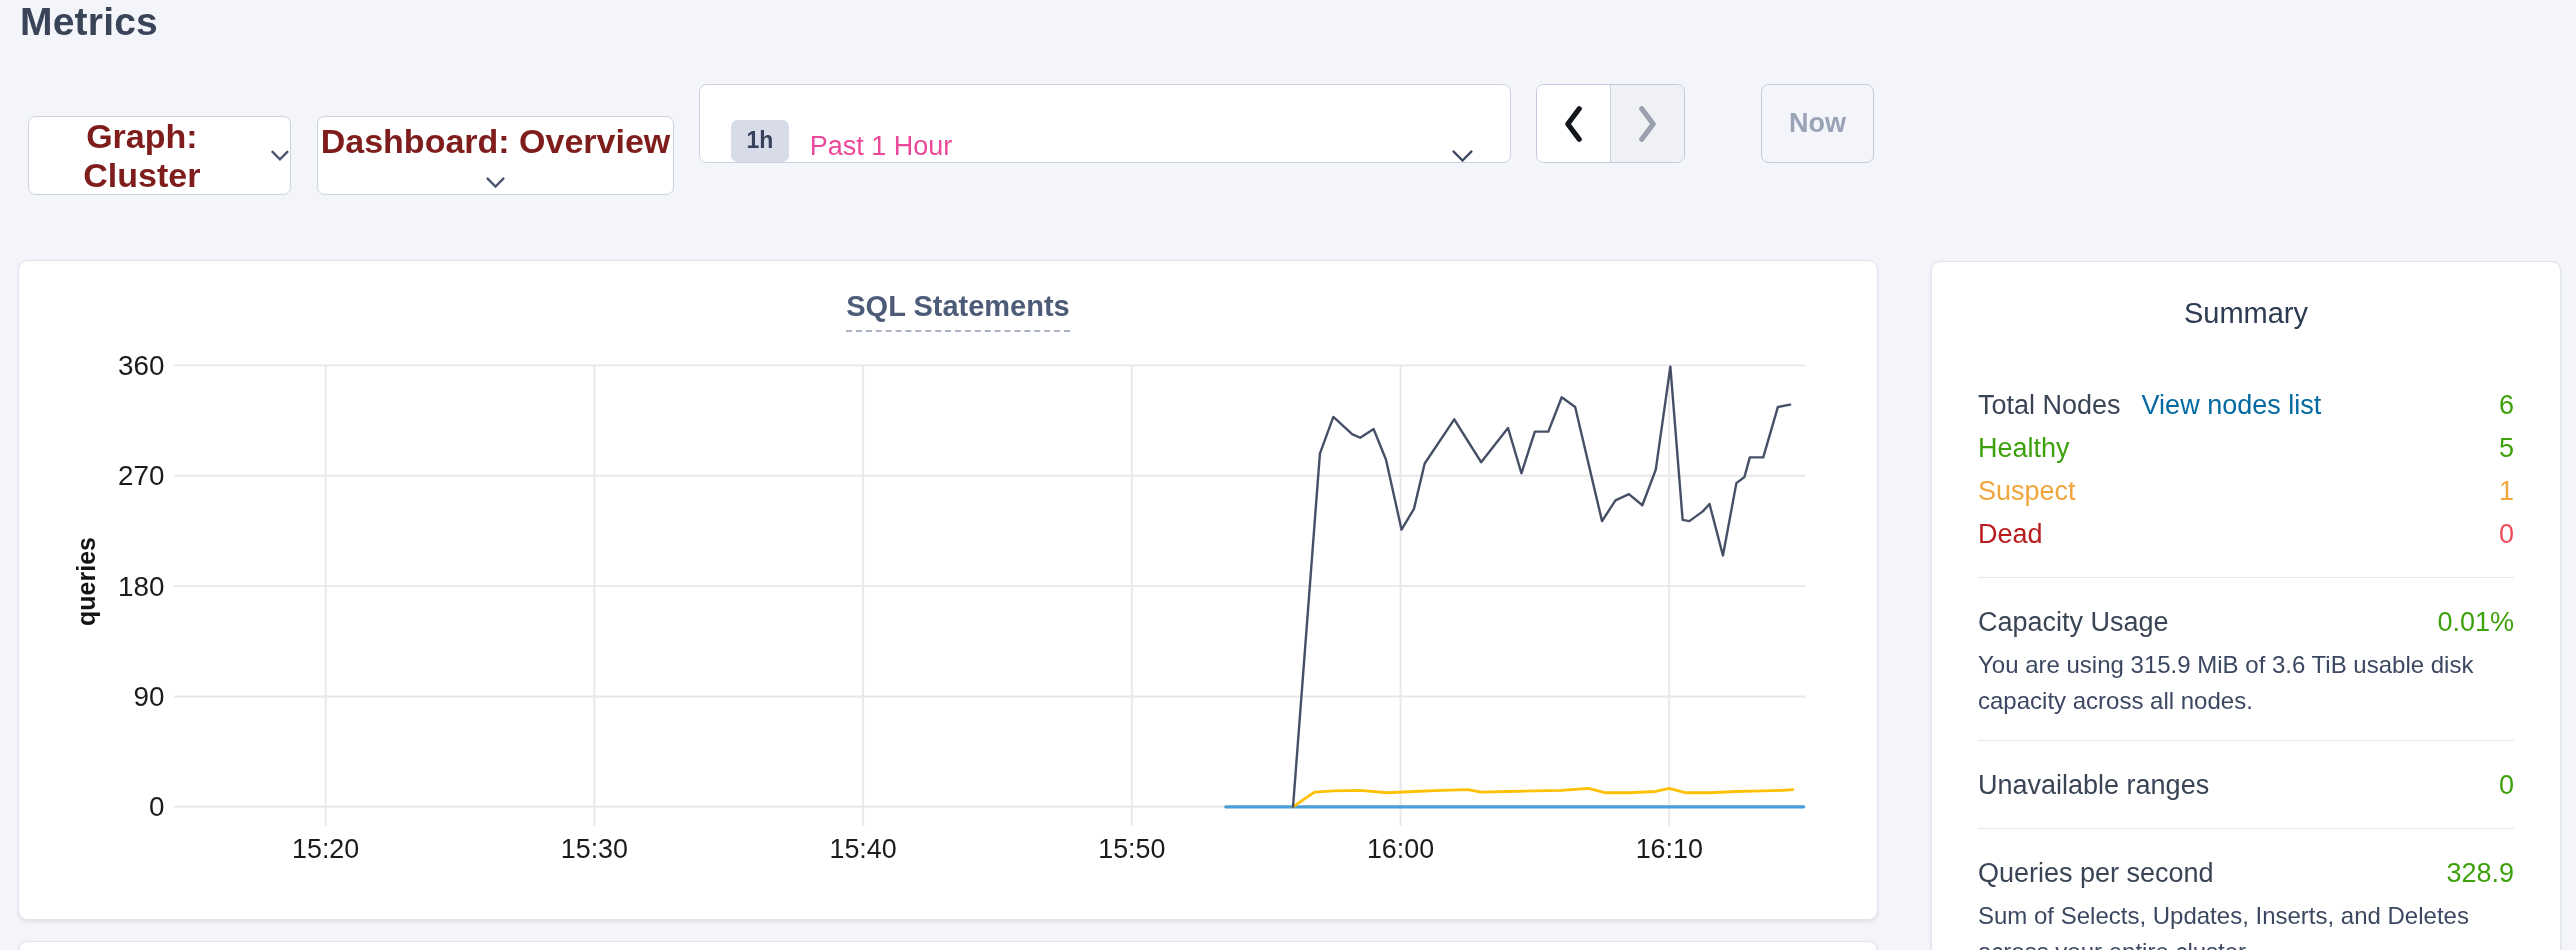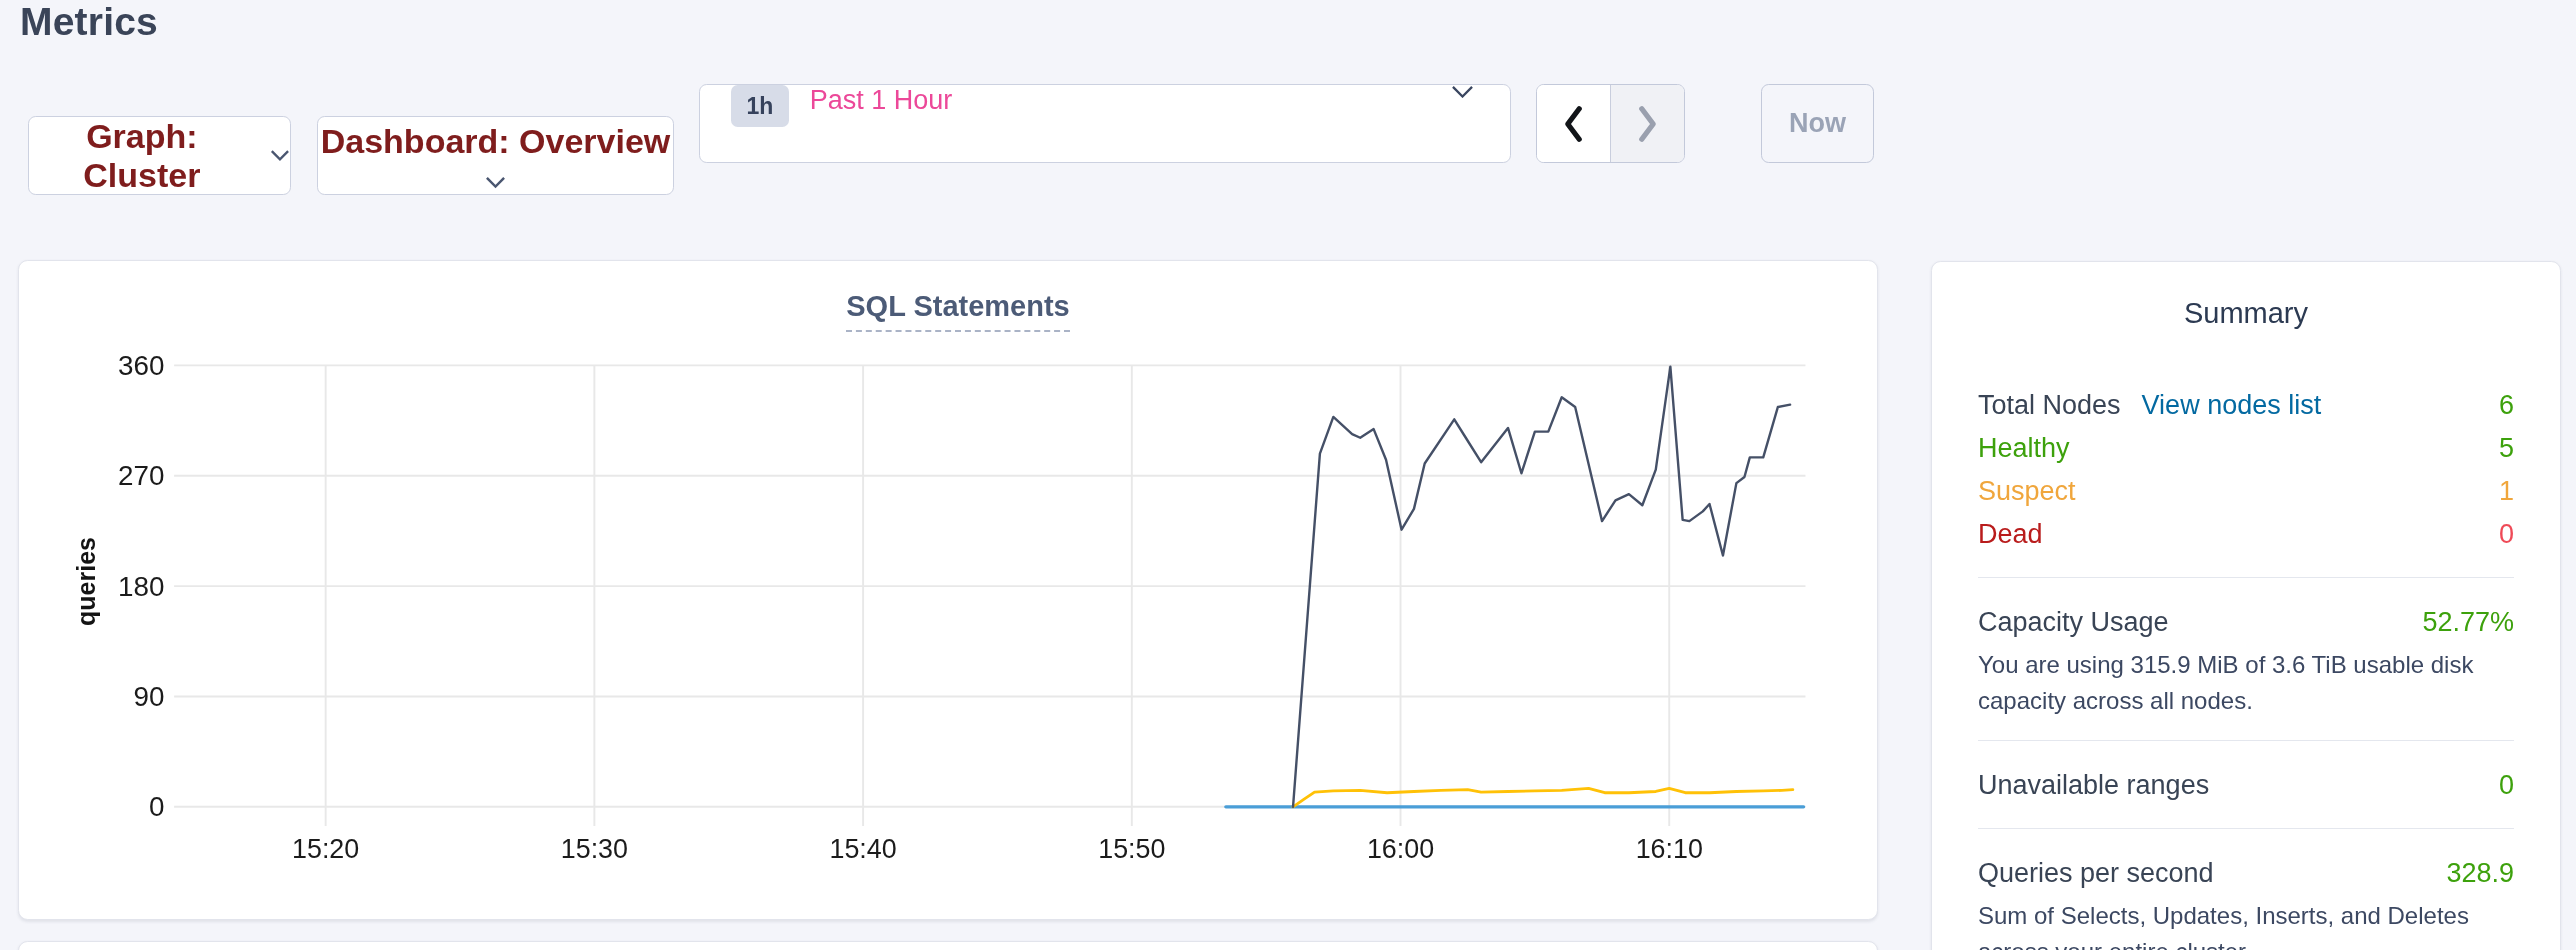--- a/index.html
+++ b/index.html
@@ -19,21 +19,21 @@
     position:absolute; top:84px; height:79px;
     display:flex; align-items:center; justify-content:center;
     background:#fff; border:1.4px solid #ccd1e0; border-radius:7.7px;
     font-size:34px; font-weight:700; color:#7f1d1d; cursor:pointer; gap:15.4px;margin-top:32px;
   }
   .btn-graph { left:28px;  width:263px; }
   .btn-dash  { left:317px; width:357px;flex-direction:column; }
   .time-range {
     position:absolute; top:84px; left:699px; width:812px; height:79px;
     background:#fff; border:1.4px solid #ccd1e0; border-radius:7.7px;
-    display:flex; align-items:flex-start; cursor:pointer;
+    display:flex; align-items:flex-end; cursor:pointer;
   }
   .time-badge {
     margin-left:31px; padding:7.7px 15.4px; border-radius:6.7px;
     background:#d7dce8; color:#36425c; font-size:23px; font-weight:700;
   }
   .time-label { margin-left:21px; font-size:27px; color:#ec4899; font-weight:400; }
   .time-chev { position:absolute; right:36px; }
   .nav-group {
     position:absolute; top:84px; left:1536px; width:149px; height:79px;
     border:1.4px solid #c3c9da; border-radius:7.7px; overflow:hidden;
@@ -179,21 +179,21 @@
       <span class="lbl" style="color: #b91c1c;">Dead</span>
       <span class="spacer"></span>
       <span class="val" style="color: rgb(239, 74, 87);">0</span>
     </div>
 
     <hr class="sdivider">
 
     <div class="srow sec-row">
       <span class="lbl">Capacity Usage</span>
       <span class="spacer"></span>
-      <span class="val" style="color: rgb(61, 161, 12);">52.77%</span>
+      <span class="val" style="color: rgb(61, 161, 12);">0.01%</span>
     </div>
     <div class="sec-desc">You are using 315.9 MiB of 3.6 TiB usable disk capacity across all nodes.</div>
 
     <hr class="sdivider">
 
     <div class="srow sec-row">
       <span class="lbl">Unavailable ranges</span>
       <span class="spacer"></span>
       <span class="val" style="color: rgb(61, 161, 12);">0</span>
     </div>

